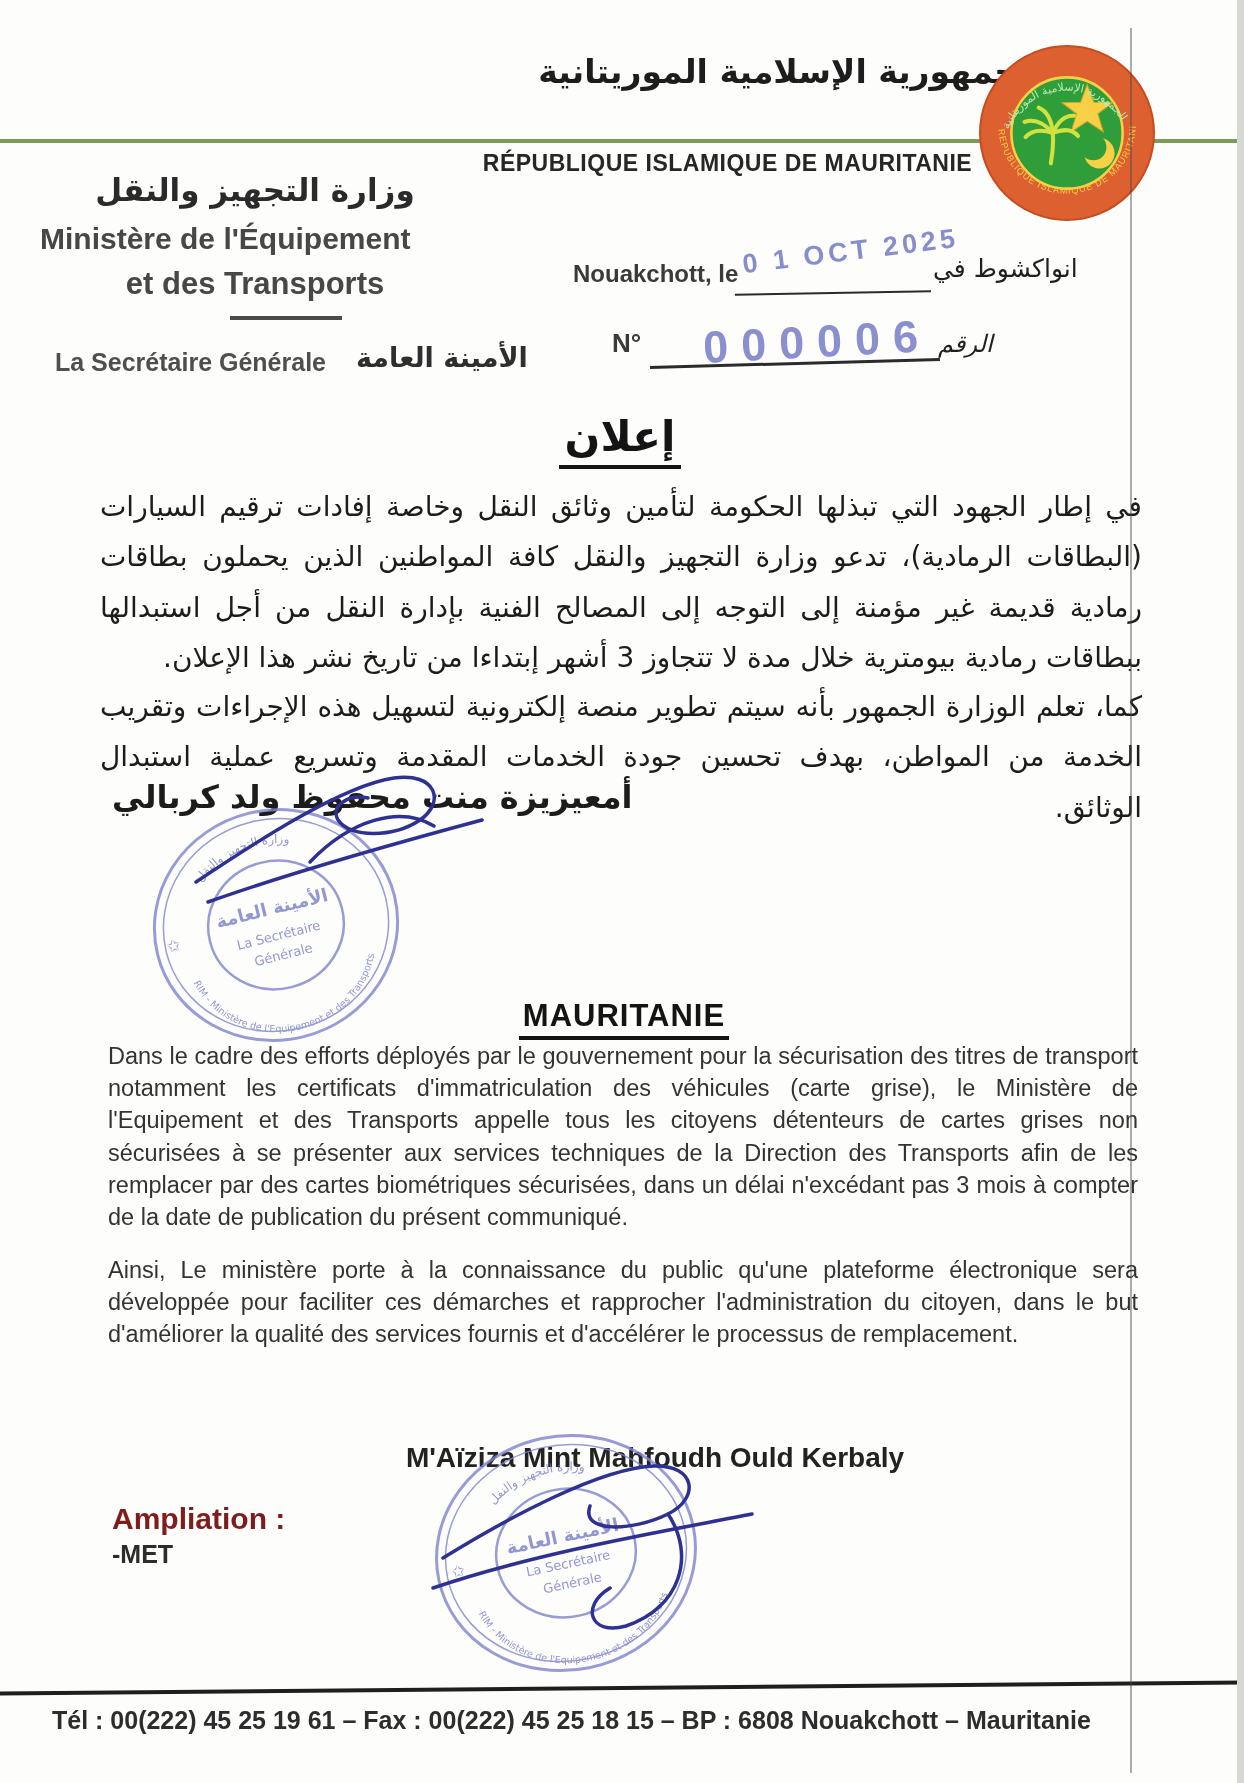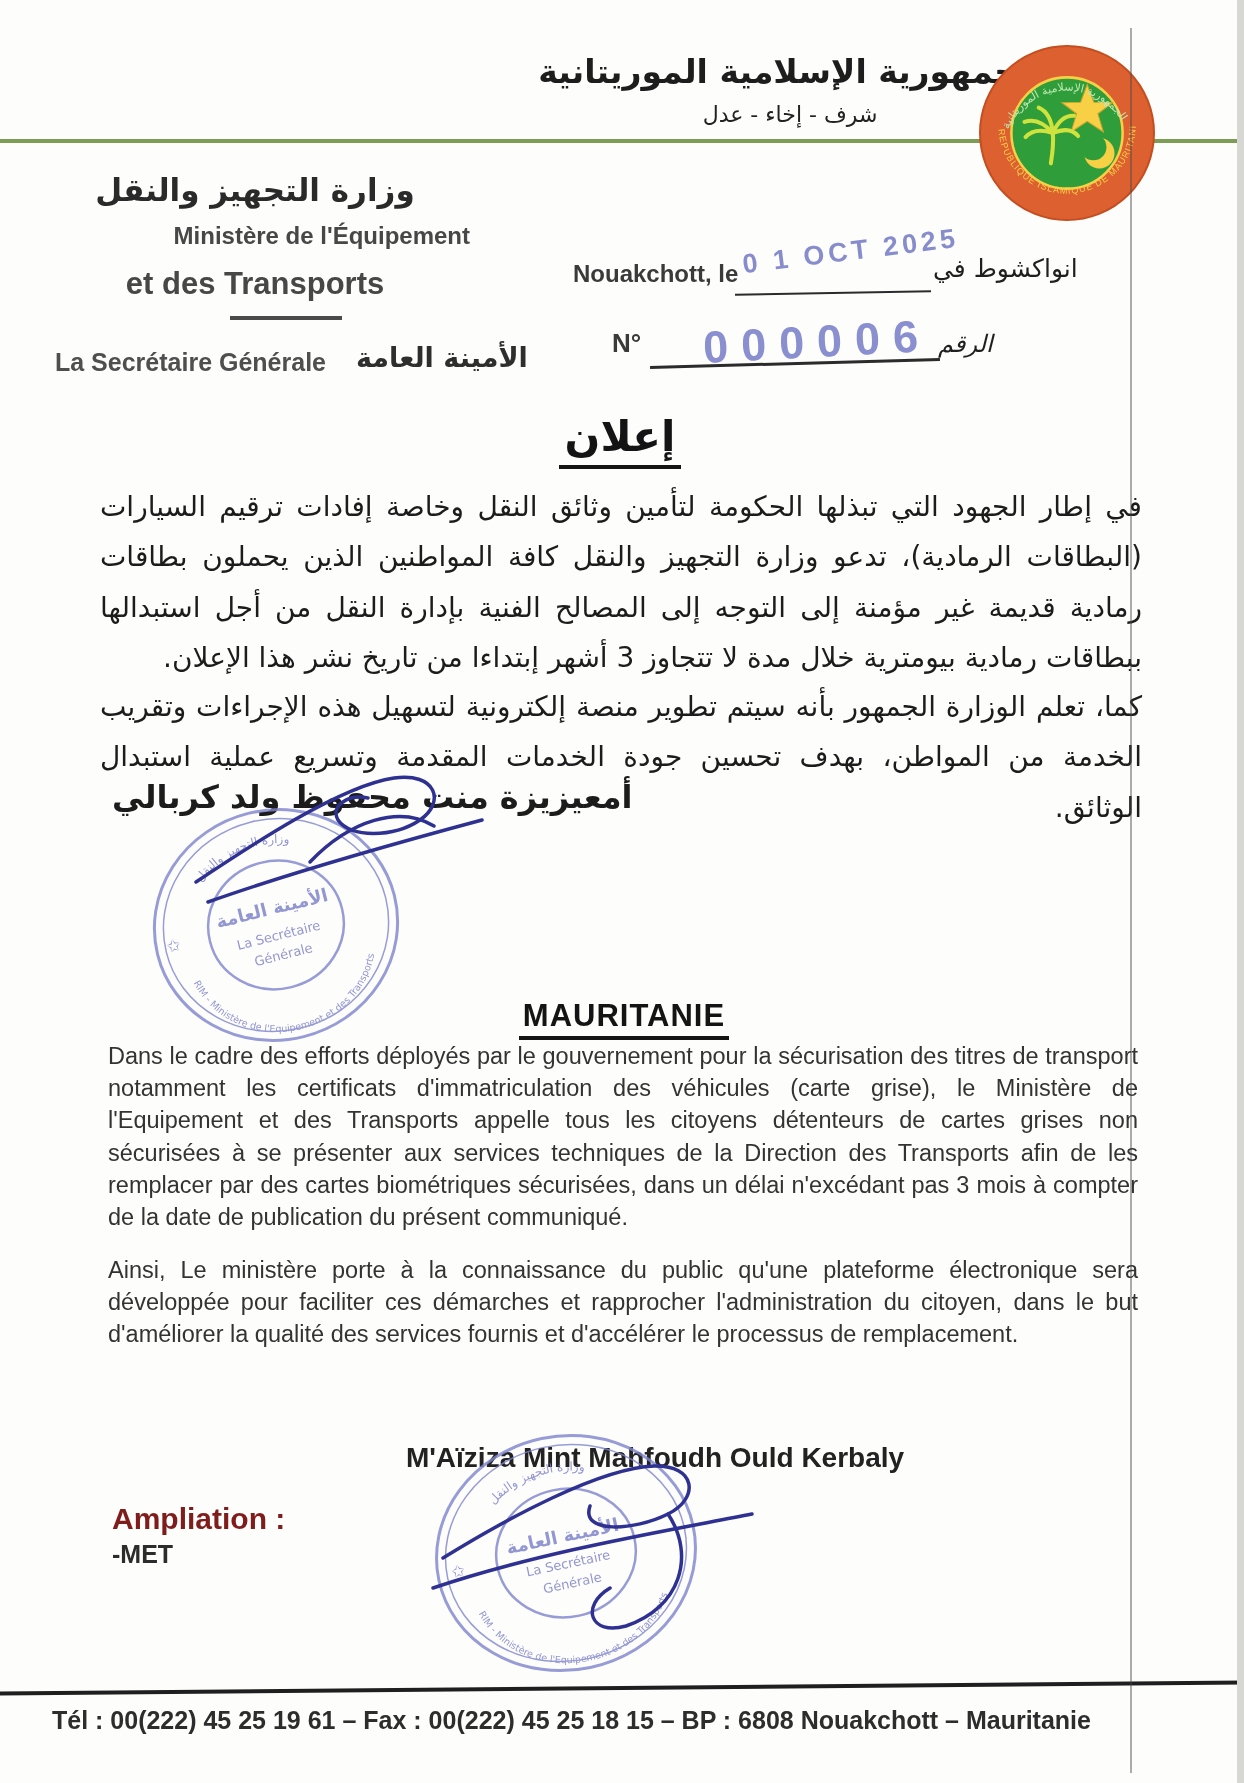--- a/index.html
+++ b/index.html
@@ -12,21 +12,21 @@
   .ar{font-family:"DejaVu Sans",sans-serif;direction:rtl;}
   
   .republic-ar{left:520px;top:52px;width:540px;text-align:center;font-size:33px;font-weight:bold;color:#1d1d1d;}
   .motto-ar{left:520px;top:102px;width:540px;text-align:center;font-size:22px;color:#222;}
   .green-rule{left:0;top:139px;width:1244px;height:4px;background:#7d9c55;}
   .republic-fr{left:455px;top:150px;width:545px;text-align:center;font-size:23px;font-weight:bold;color:#262626;letter-spacing:.5px;}
   .motto-fr{left:455px;top:181px;width:545px;text-align:center;font-size:19px;font-weight:bold;color:#333;}
   .seal{left:978px;top:44px;width:178px;height:178px;}
   
   .ministry-ar{left:40px;top:172px;width:430px;text-align:center;font-size:31px;font-weight:bold;color:#2a2a2a;}
-  .ministry-fr1{left:40px;top:222px;width:430px;text-align:right;font-size:24px;font-weight:bold;color:#474747;}
+  .ministry-fr1{left:40px;top:222px;width:430px;text-align:left;font-size:30px;font-weight:bold;color:#474747;}
   .ministry-fr2{left:40px;top:266px;width:430px;text-align:center;font-size:31px;font-weight:bold;color:#474747;}
   .ministry-rule{left:230px;top:316px;width:112px;height:4px;background:#4a4a4a;}
   .secretary-fr{left:55px;top:348px;font-size:25px;font-weight:bold;color:#4f4f4f;}
   .secretary-ar{left:356px;top:342px;font-size:27px;font-weight:bold;color:#2e2e2e;}
   
   .place-fr{left:573px;top:260px;font-size:24px;font-weight:bold;color:#3a3a3a;}
   .place-line{left:735px;top:292px;width:196px;height:2px;background:#2b2b2b;transform:rotate(-1deg);}
   .place-ar{left:933px;top:254px;font-size:25px;color:#1f1f1f;}
   .date-stamp{left:742px;top:236px;font-size:27px;font-weight:bold;color:#7b80c9;letter-spacing:4px;transform:rotate(-7deg);opacity:.9;}
   .num-fr{left:612px;top:328px;font-size:26px;font-weight:bold;color:#3a3a3a;}
@@ -61,22 +61,22 @@
   
   .scan-line{left:1130px;top:28px;width:2px;height:1745px;background:rgba(70,70,70,.45);}
   .edge-shade{left:1237px;top:0;width:7px;height:1783px;background:#d7d7d4;}
 </style>
 </head>
 <body>
 
 <div class="page">
 
   <div class="abs ar republic-ar">الجمهورية الإسلامية الموريتانية</div>
-  <div class="abs ar motto-ar">شرف - إخاء - عدل</div>
   <div class="abs green-rule"></div>
+  <div class="abs republic-fr">RÉPUBLIQUE ISLAMIQUE DE MAURITANIE</div>
 
   <svg class="abs seal" viewBox="0 0 176 176">
     <defs>
       <path id="sealArcTop" d="M 26,98 A 63,63 0 0 1 150,98" fill="none"></path>
       <path id="sealArcBottom" d="M 20,80 A 68,68 0 0 0 156,80" fill="none"></path>
     </defs>
     <circle cx="88" cy="88" r="86" fill="#dd6130"></circle>
     <circle cx="88" cy="88" r="86" fill="none" stroke="#c44e20" stroke-width="2"></circle>
     <circle cx="88" cy="88" r="55" fill="#2f9e3a" stroke="#f7d046" stroke-width="2.5"></circle>
     <path transform="translate(108,66)" fill="#f7d046" stroke="#caa52f" stroke-width="1" d="M0,-26 L6.5,-8.5 L25,-8 L10.5,3 L16,21 L0,10.5 L-16,21 L-10.5,3 L-25,-8 L-6.5,-8.5 Z"></path>

